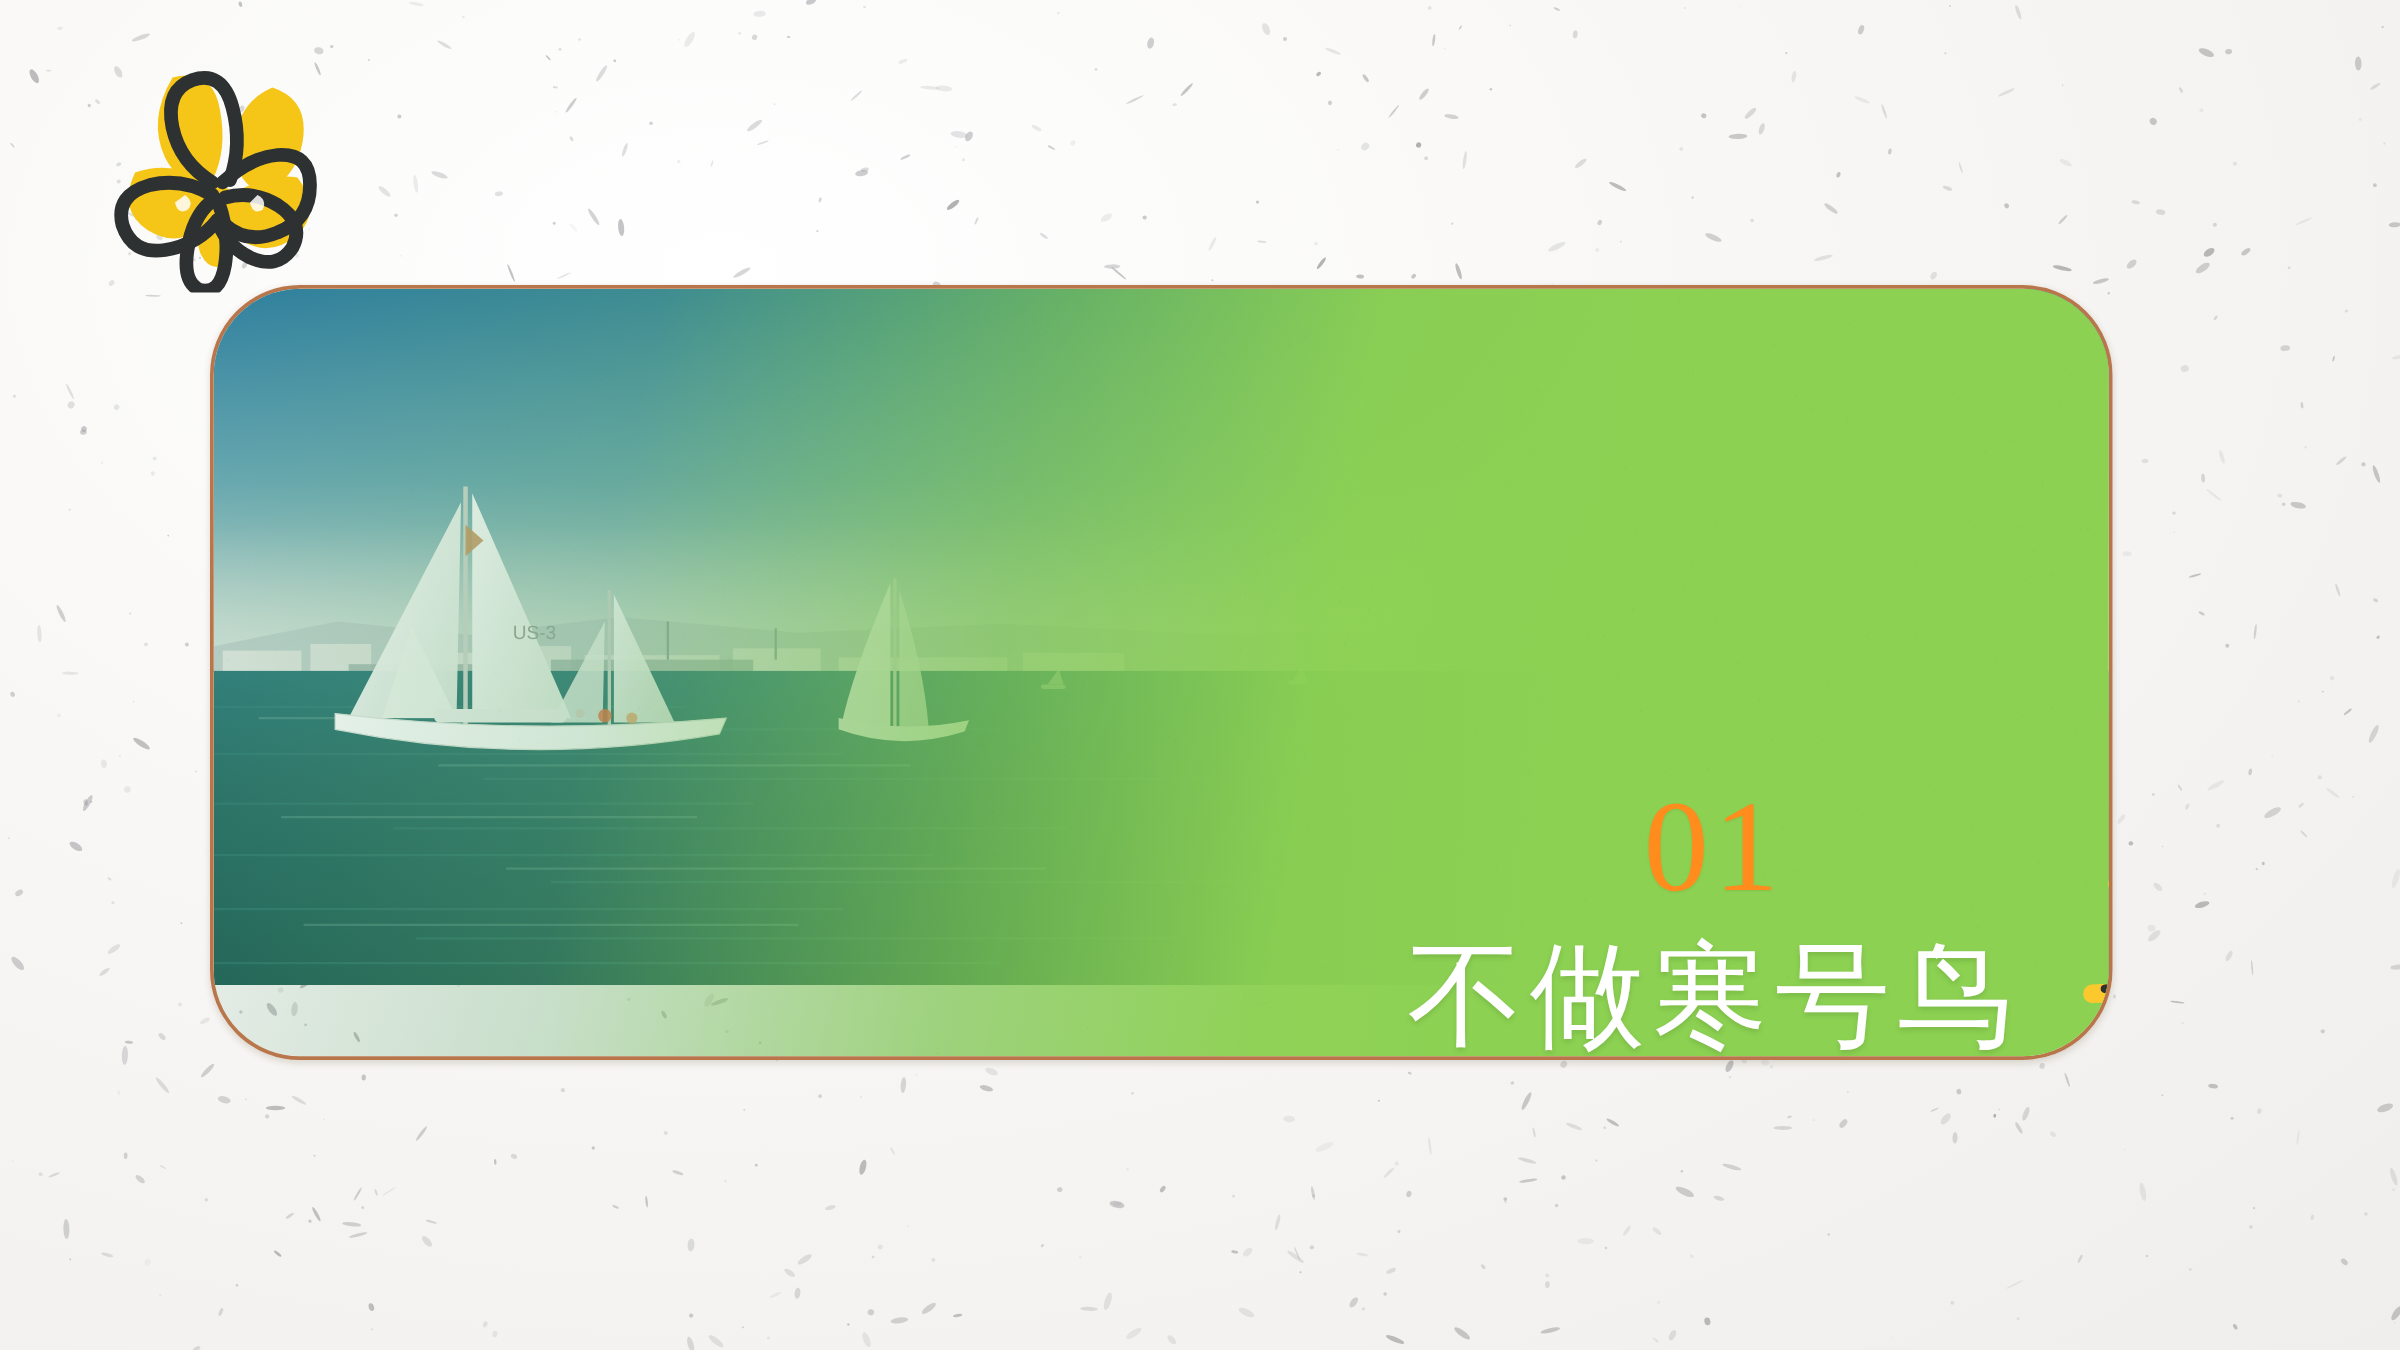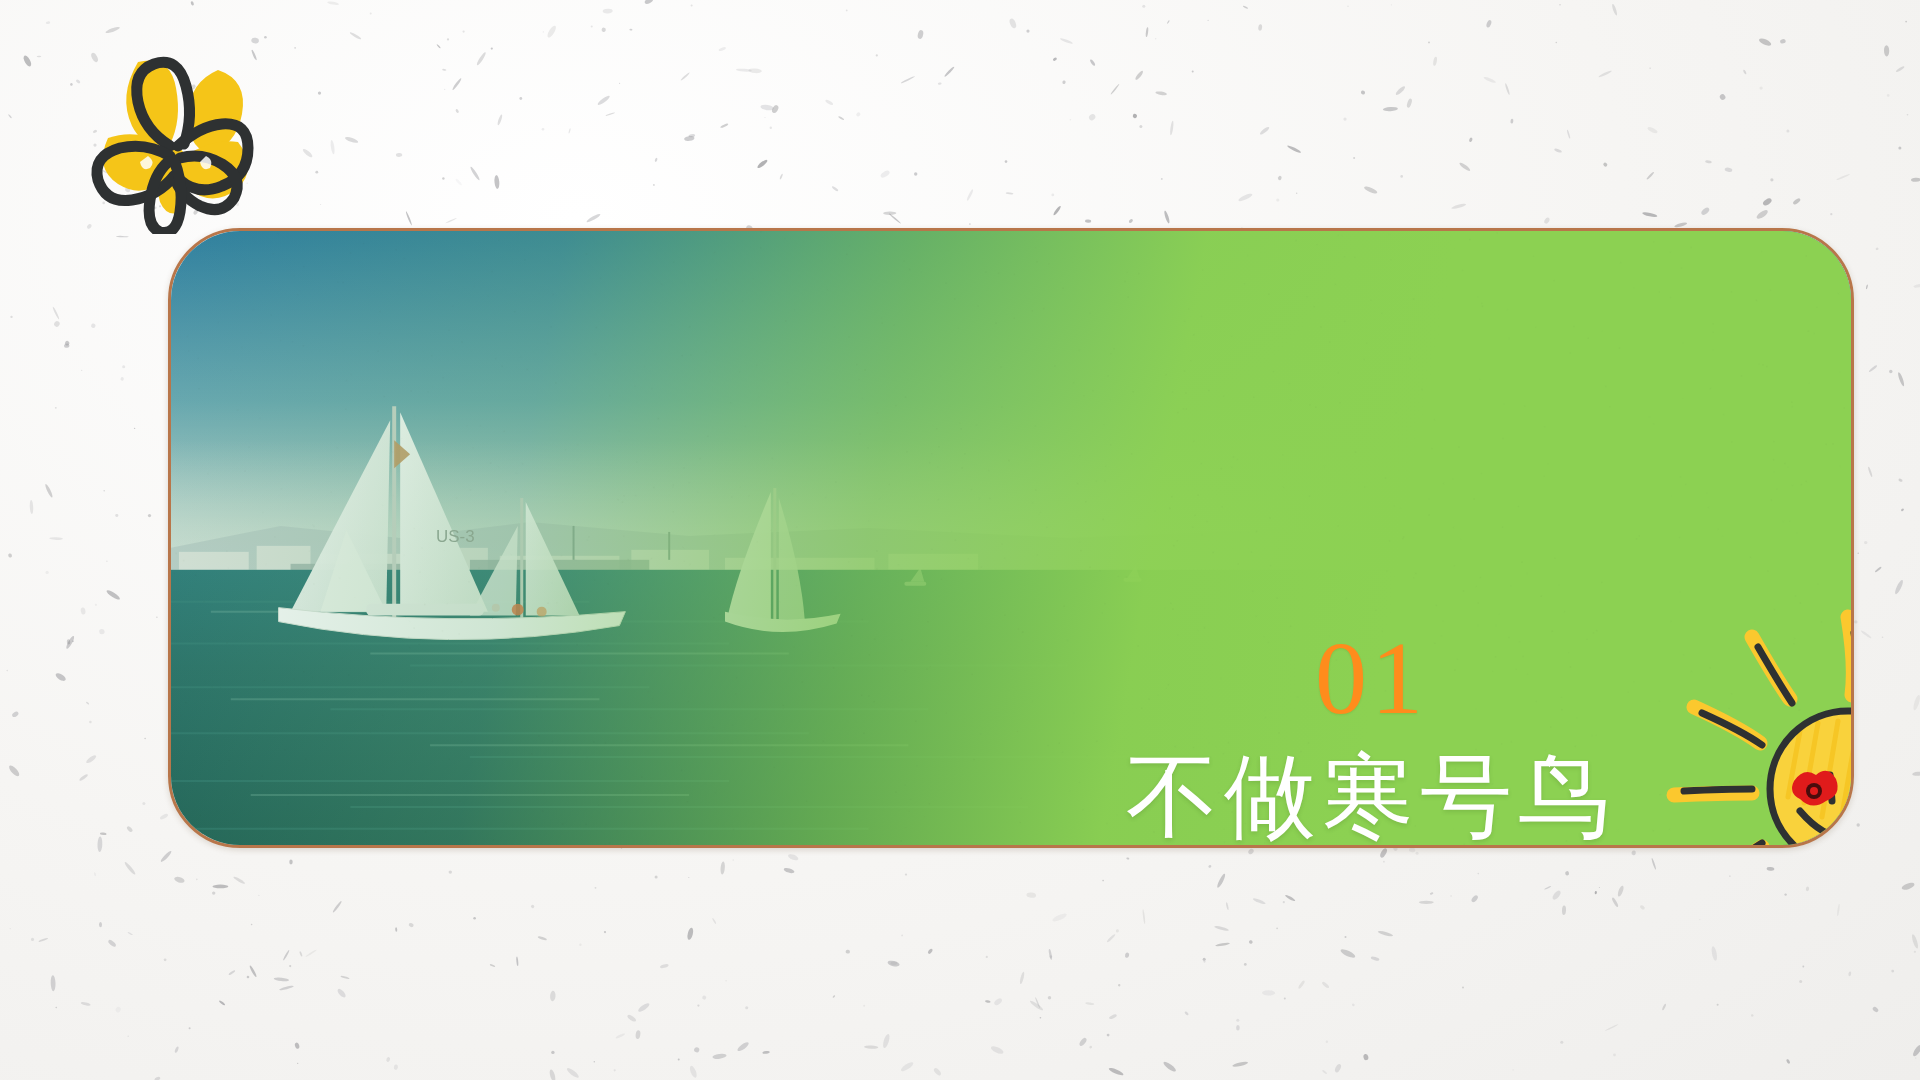--- a/index.html
+++ b/index.html
@@ -16,21 +16,21 @@
     background:
       radial-gradient(ellipse at 30% 20%, #ffffff 0%, #f6f5f3 55%, #efeeec 100%);
     overflow:hidden;
   }
   #speckles{position:absolute;inset:0;pointer-events:none;}
 
   
   #card{
     position:absolute;
     left:168px; top:228px;
-    width:1686px; height:620px;
+    width:1522px; height:620px;
     border-radius:72px;
     border:3px solid #b8764a;
     box-sizing:border-box;
     overflow:hidden;
     box-shadow:0 2px 6px rgba(90,60,30,.18);
   }
   
   #photo{position:absolute;inset:0;}
   
   #wash{

